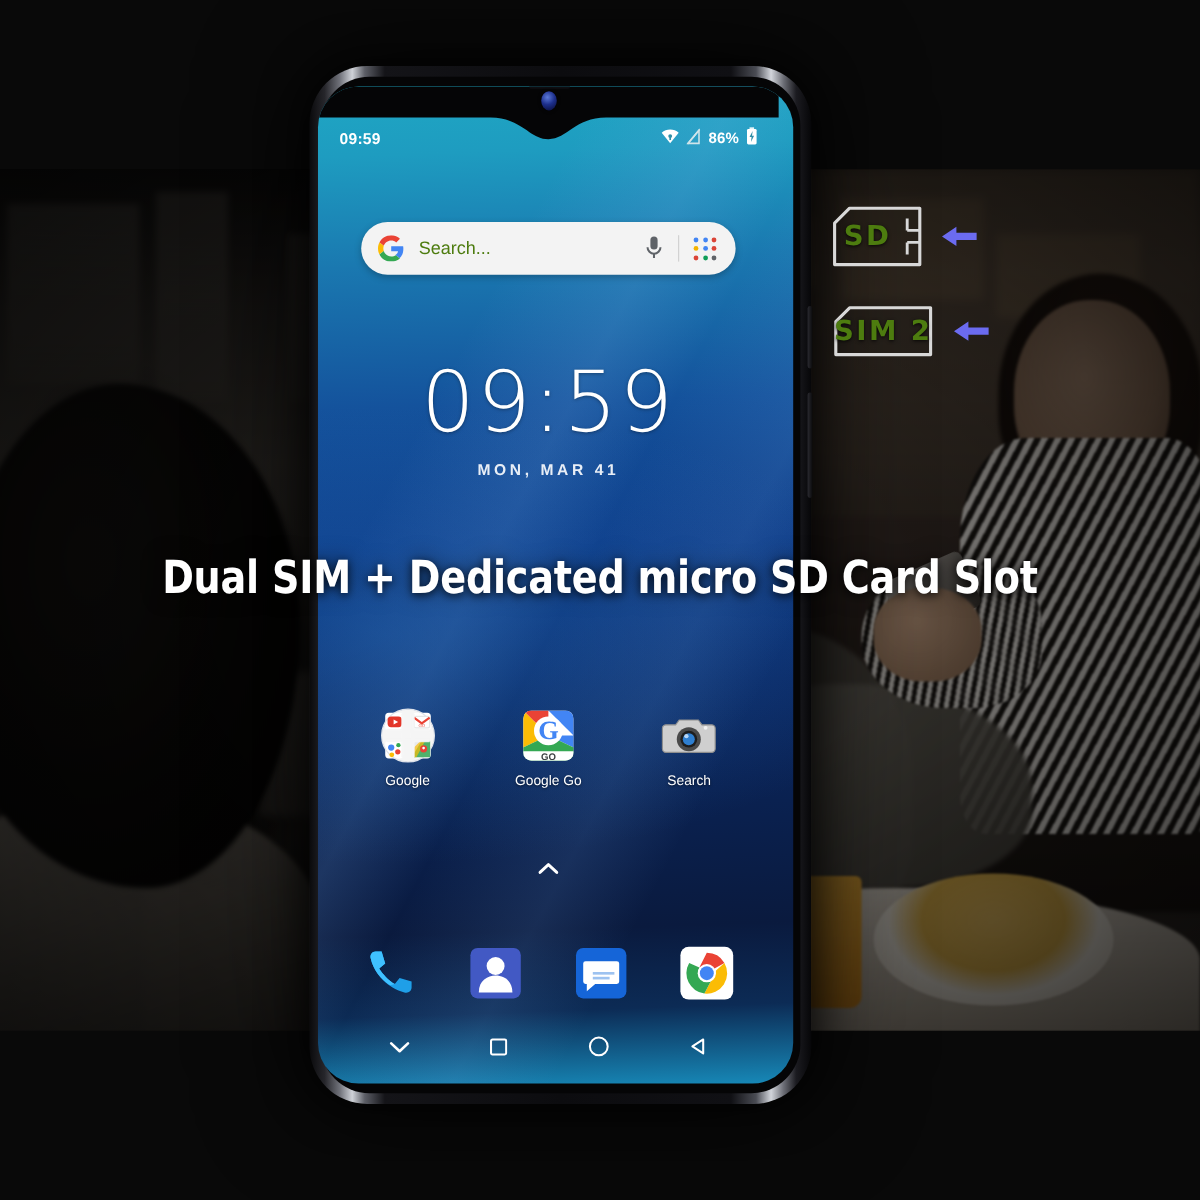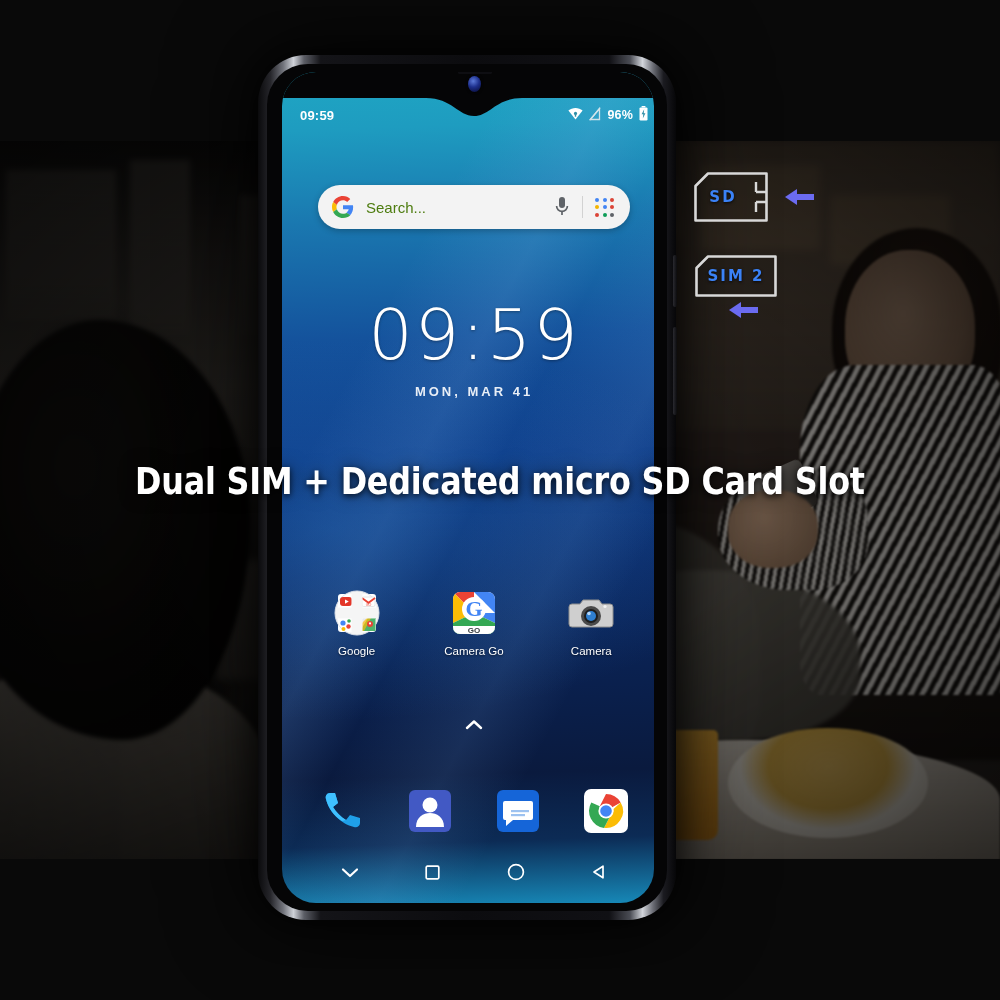--- a/index.html
+++ b/index.html
@@ -75,23 +75,23 @@
   .band-top{position:absolute;left:0;top:0;width:1000px;height:141px;background:#090909;}
   .band-bottom{position:absolute;left:0;top:859px;width:1000px;height:141px;background:#090909;}
 
   
   .phone{position:absolute;left:258px;top:55px;width:418px;height:865px;}
   .phone-body{position:absolute;inset:0;border-radius:48px;
     background:linear-gradient(90deg,#0a0a0c 0%,#26262b 3%,#70727a 6%,#cfd2d8 8.5%,#5c5e66 11%,#141418 15%,
                #0c0c0f 50%,#101014 84%,#4a4c54 89%,#d2d5db 92%,#6b6d75 94.5%,#1b1b20 97%,#060608 100%);
     box-shadow:0 0 40px rgba(0,0,0,.9), 0 0 90px rgba(0,0,0,.6);}
   .phone-inner{position:absolute;left:9px;top:9px;right:9px;bottom:9px;border-radius:41px;background:#050506;}
-  .screen{position:absolute;left:24px;top:17px;width:372px;height:831px;border-radius:34px;overflow:hidden;
+  .screen{position:absolute;left:7px;top:17px;width:372px;height:831px;border-radius:34px;overflow:hidden;
     background:linear-gradient(178deg,#1fa7c4 0%, #1e9cc0 7%, #1a78b0 18%, #14529c 32%, #0d3a85 46%,
-               #0b2a66 60%, #0a2150 72%, #0a1a3e 84%, #0c2b55 92%, #1789b8 100%);}
+               #0b2a66 60%, #0a2150 72%, #0a1a3e 84%, #0c2b55 92%, #1789b8 100%);padding-left:24px;}
   .screen::before{content:"";position:absolute;inset:0;
     background:linear-gradient(118deg, rgba(255,255,255,0) 28%, rgba(130,180,235,.16) 42%,
                rgba(255,255,255,0) 52%, rgba(120,170,230,.13) 66%, rgba(255,255,255,0) 76%);}
   .screen::after{content:"";position:absolute;left:-40%;top:30%;width:180%;height:50%;
     background:radial-gradient(ellipse at 30% 50%, rgba(40,120,200,.35) 0%, rgba(10,30,70,0) 65%);}
 
   
   .notch-wrap{position:absolute;left:0;top:0;width:384px;height:46px;z-index:6;}
   .cam{position:absolute;left:186px;top:4px;width:13px;height:16px;border-radius:50%;
     background:radial-gradient(circle at 40% 32%, #5b79d8 0%, #1d2f8c 45%, #06082c 100%);
@@ -140,32 +140,32 @@
   .navbtn{width:19px;height:19px;display:flex;align-items:center;justify-content:center;}
 
   
   .side-btn{position:absolute;right:-1px;width:4px;border-radius:2px;background:linear-gradient(90deg,#2a2a30,#0b0b0d);}
   .sb1{top:200px;height:52px;}
   .sb2{top:272px;height:88px;}
 
   
   .callout{position:absolute;display:flex;align-items:center;z-index:30;}
   .card{position:relative;display:flex;align-items:center;justify-content:center;
-    color:#3b82f6;font-size:15px;font-weight:bold;letter-spacing:2px;
+    color:#4d7c0f;font-size:23px;font-weight:bold;letter-spacing:2px;
     font-family:"DejaVu Sans","Liberation Sans",sans-serif;
     text-shadow:0 1px 3px rgba(0,0,0,.8);}
   .card svg{position:absolute;left:0;top:0;}
   .card span{position:relative;z-index:2;}
   .arrow{width:30px;height:20px;}
 
   .co-sim1{left:135px;top:264px;}
   .co-sim1 .arrow{margin-right:10px;}
   .co-sd{left:692px;top:170px;}
   .co-sd .arrow{margin-left:14px;}
-  .co-sim2{left:692px;top:252px;flex-direction:column;}
+  .co-sim2{left:692px;top:252px;}
   .co-sim2 .arrow{margin-left:14px;}
 
   
   .headline{position:absolute;left:0;top:459px;width:1000px;text-align:center;z-index:40;
     color:#fff;font-size:38px;font-weight:bold;letter-spacing:-.2px;
     font-family:"DejaVu Sans Condensed","Liberation Sans Narrow","Liberation Sans",sans-serif;
     transform:scaleX(.93);transform-origin:50% 50%;
     text-shadow:0 2px 7px rgba(0,0,0,.75), 0 0 18px rgba(0,0,0,.5);}
 </style>
 </head>
@@ -240,21 +240,21 @@
               <circle cx="7.5" cy="6.4" r="1.6" fill="#2f8fa8"></circle>
               <rect x="6.8" y="7.3" width="1.4" height="2.4" fill="#2f8fa8"></rect>
             </svg>
           </span>
           <span>
             <svg width="12" height="14" viewBox="0 0 12 14">
               <path d="M10.5 1.5 L10.5 12.5 L1.2 12.5 Z" fill="none" stroke="#cfe4ea" stroke-width="1.3"></path>
               <line x1="1" y1="13" x2="11" y2="1" stroke="#cfe4ea" stroke-width="1.3"></line>
             </svg>
           </span>
-          <span class="sb-batt">96%</span>
+          <span class="sb-batt">86%</span>
           <span>
             <svg width="9" height="15" viewBox="0 0 9 15">
               <rect x="2.6" y="0" width="3.8" height="1.4" fill="#fff"></rect>
               <rect x="0.5" y="1.4" width="8" height="13" rx="1.2" fill="#fff"></rect>
               <path d="M5.2 3.2 L2.6 8.2 H4.3 L3.8 12.4 L6.4 7.2 H4.7 Z" fill="#2f8fa8"></path>
             </svg>
           </span>
         </div>
       </div>
 
@@ -348,35 +348,35 @@
                 <path d="M2 2 L23 23 L2 33 Z" fill="#fbbc05"></path>
                 <path d="M44 23 L23 23 L44 33 Z" fill="#4285f4"></path>
                 <path d="M2 33 L23 23 L44 33 L44 44 L2 44 Z" fill="#34a853"></path>
                 <path d="M2 36 H44 V44 H2 Z" fill="#fff"></path>
                 <text x="23" y="43" font-size="8" font-weight="bold" fill="#3c4043" text-anchor="middle" font-family="Liberation Sans">GO</text>
                 <circle cx="23" cy="19" r="12" fill="#fff"></circle>
                 <text x="23" y="26" font-size="22" font-weight="bold" fill="#4285f4" text-anchor="middle" font-family="Liberation Serif">G</text>
               </g>
             </svg>
           </div>
-          <div class="app-lbl">Camera Go</div>
+          <div class="app-lbl">Google Go</div>
         </div>
 
         <div class="app">
           <div class="app-ico">
             <svg width="46" height="46" viewBox="0 0 46 46">
               <path d="M4 14 h8 l3-4 h16 l3 4 h8 a3 3 0 0 1 3 3 v17 a3 3 0 0 1 -3 3 h-38 a3 3 0 0 1 -3 -3 v-17 a3 3 0 0 1 3 -3 z" fill="#cfcfcf" stroke="#8e8e8e" stroke-width="1"></path>
               <circle cx="23" cy="26" r="10" fill="#4a4a4a"></circle>
               <circle cx="23" cy="26" r="7" fill="#1e1e1e"></circle>
               <circle cx="23" cy="26" r="5" fill="#2f7fd0"></circle>
               <circle cx="21" cy="23.5" r="1.8" fill="#cfe6ff" opacity=".85"></circle>
               <circle cx="37" cy="16.5" r="1.6" fill="#f2f2f2"></circle>
             </svg>
           </div>
-          <div class="app-lbl">Camera</div>
+          <div class="app-lbl">Search</div>
         </div>
 
       </div>
 
       <div class="drawer-handle">
         <svg width="18" height="11" viewBox="0 0 18 11">
           <path d="M2 9 L9 2.5 L16 9" fill="none" stroke="#fff" stroke-width="2.4" stroke-linecap="round" stroke-linejoin="round"></path>
         </svg>
       </div>
 

